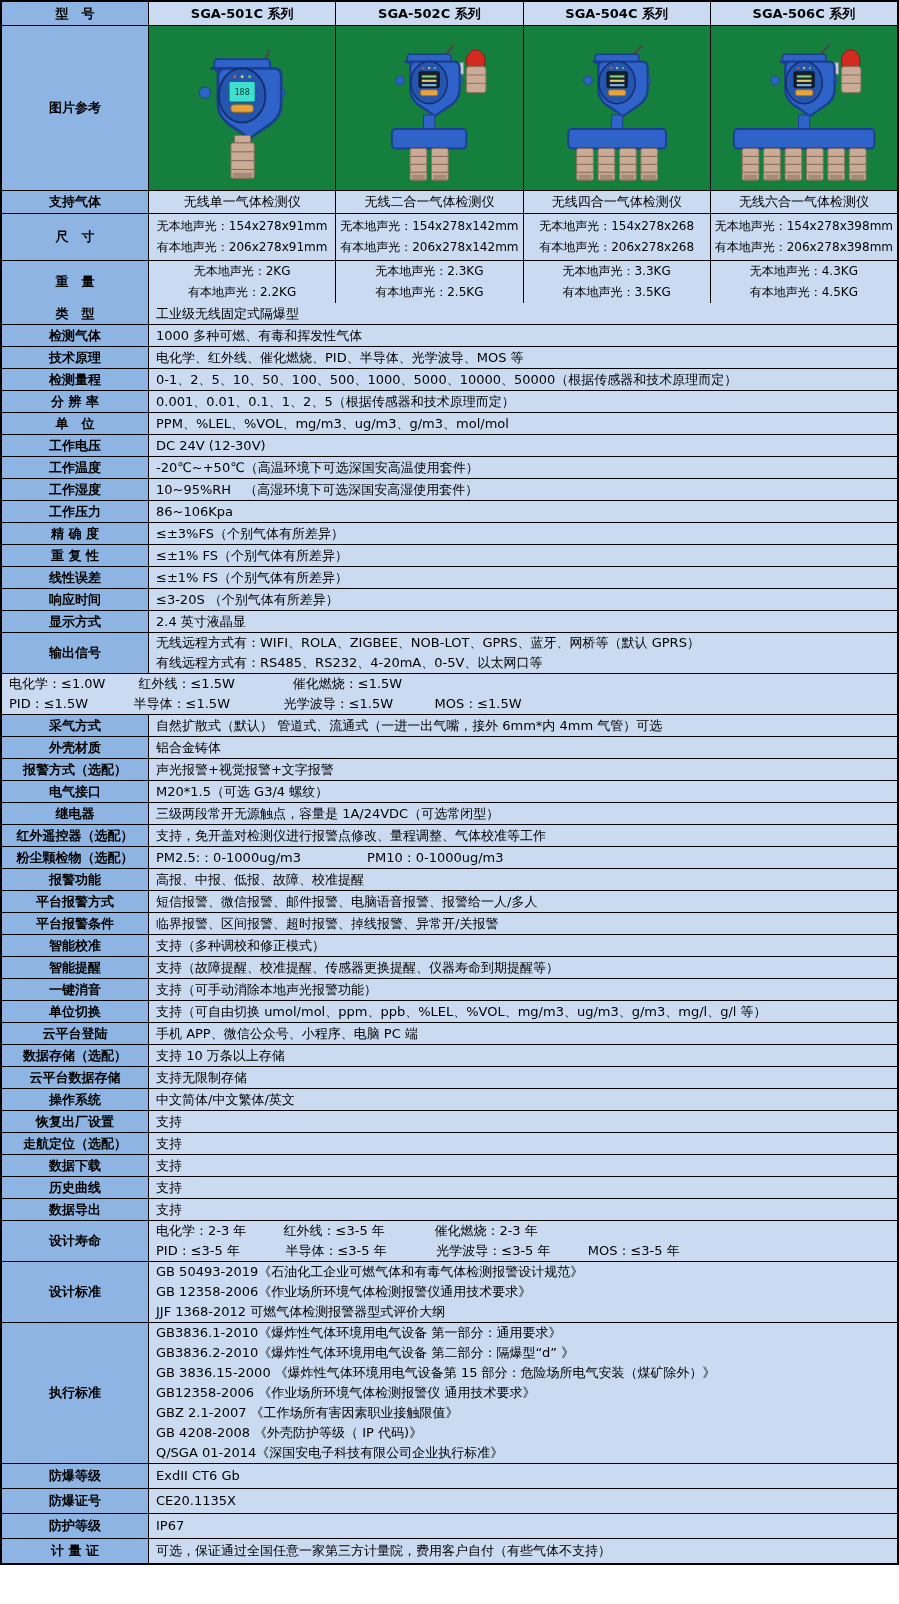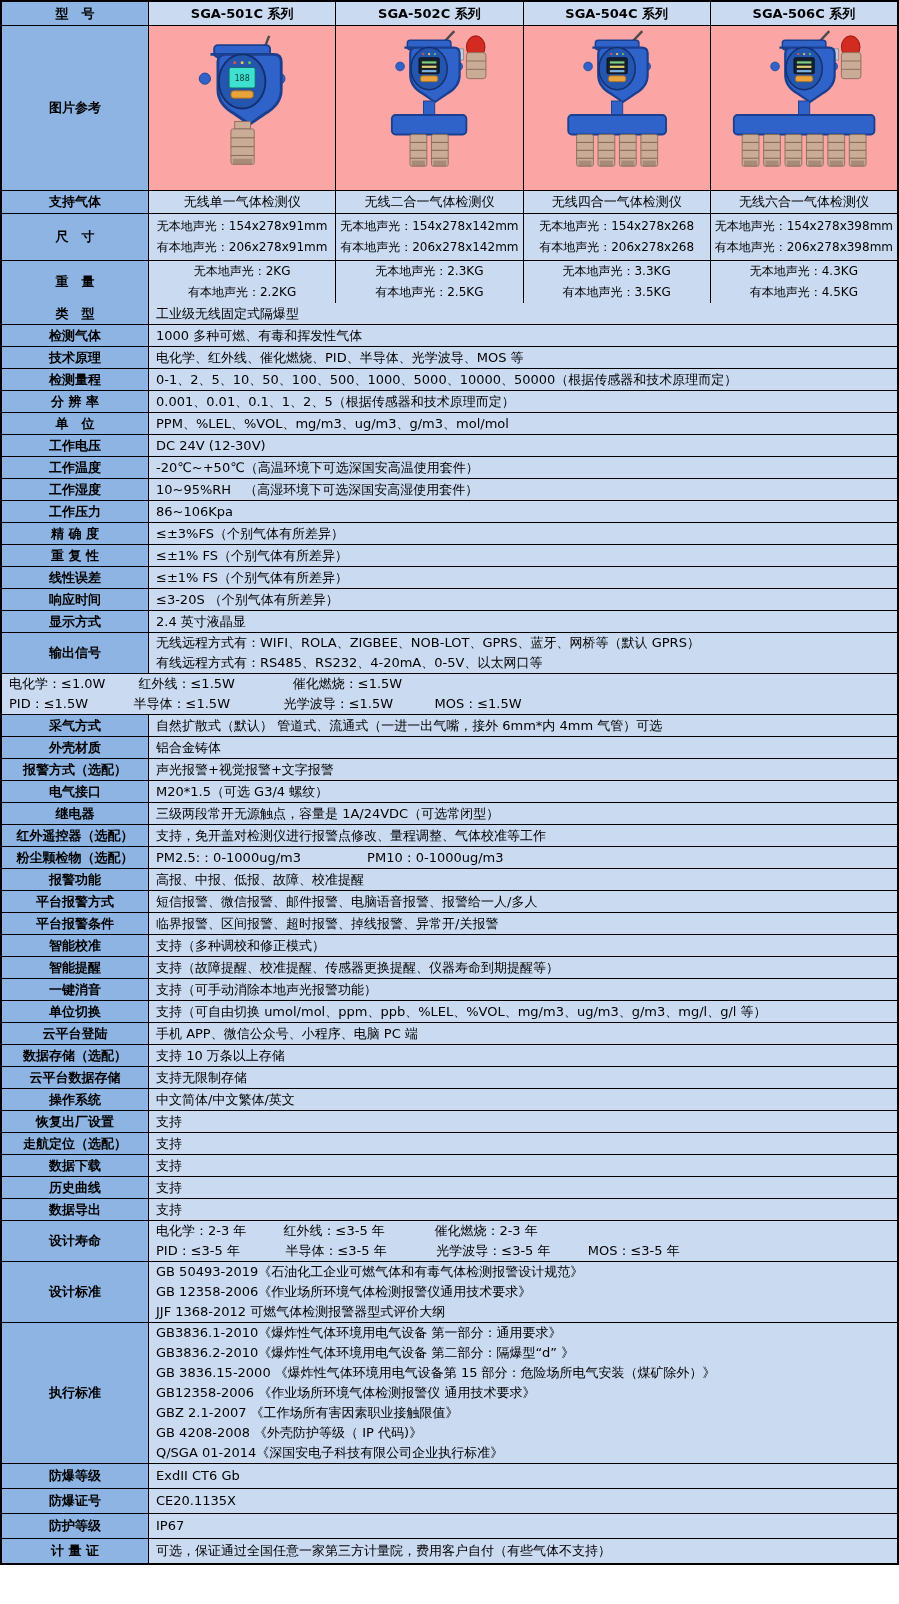--- a/index.html
+++ b/index.html
@@ -21,21 +21,21 @@
     text-align:center; padding:1px 2px;
   }
   .val-cell{
     flex:1 1 0; background:#C9DAF1;
     display:flex; flex-direction:column; justify-content:center;
   }
   .center{align-items:center; text-align:center;}
   .header-row{height:23px;}
   .header-row .val-cell{font-weight:bold; font-size:13px;}
   .image-row{height:164px;}
-  .image-row .img-cell{flex:1 1 0; background:#fca5a5; display:flex; align-items:flex-start; justify-content:center;}
+  .image-row .img-cell{flex:1 1 0; background:#15803d; display:flex; align-items:flex-end; justify-content:center;}
   .support-row{height:22px;justify-content:center;}
   .support-row .val-cell{font-size:13px;}
   .size-row{height:46px;}
   .weight-row{height:42px;}
   .size-row .line2, .weight-row .line2{line-height:21px; font-size:12px; white-space:pre;}
   .spec-row{min-height:21px;}
   .spec-row .val-cell{padding:0 7px; justify-content:center;}
   .spec-row .line{line-height:20px; font-size:13px; white-space:pre-wrap;}
   .spec-row:nth-last-child(-n+5){min-height:24px;}
   svg{display:block;}

